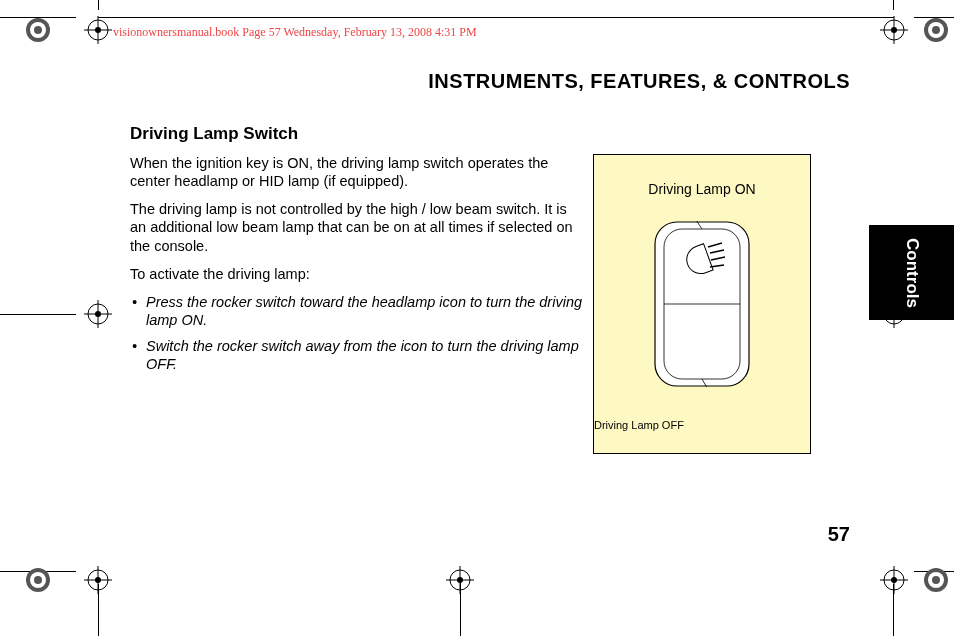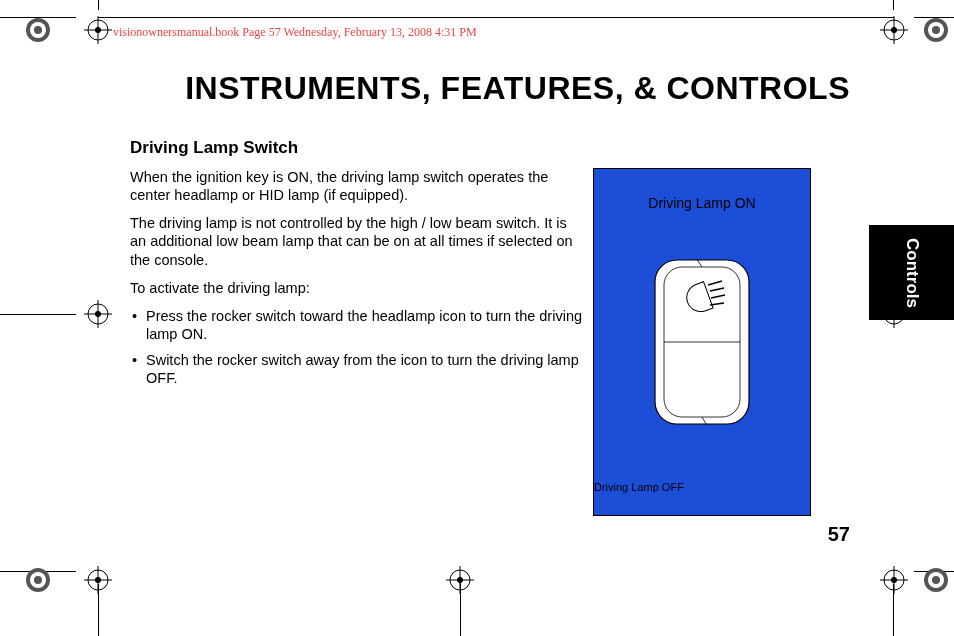--- a/index.html
+++ b/index.html
@@ -32,47 +32,47 @@
   }
 
   
   .content {
     position: absolute;
     left: 130px;
     top: 70px;
     width: 720px;
   }
   .chapter-title {
-    font-size: 32px;
+    font-size: 20px;
     font-weight: bold;
     text-align: right;
     letter-spacing: 0.5px;
     margin-bottom: 6px;
   }
   .section-title {
     font-size: 17px;
     font-weight: bold;
     margin-bottom: 10px;
     margin-top: 31px;
   }
 
   .body-wrap { display: flex; gap: 8px; }
   .text-col { width: 455px; font-size: 14.5px; line-height: 1.25; }
   .text-col p { margin-bottom: 10px; }
   .text-col ul { list-style: none; padding-left: 0; }
-  .text-col li { position: relative; padding-left: 16px; margin-bottom: 8px; }
+  .text-col li { position: relative; padding-left: 16px; margin-bottom: 8px; font-style: italic; }
   .text-col li::before { content: "•"; position: absolute; left: 2px; top: 0; }
 
   .figure-col { flex: 0 0 220px; }
   .figure-box {
     border: 1px solid #000;
     width: 218px;
-    height: 348px;
+    height: 300px;
     position: relative;
-    background: #1d4ed8;
+    background: #fef9c3;
   }
   .fig-label-top {
     position: absolute;
     top: 26px;
     left: 0; right: 0;
     text-align: center;
     font-size: 14px;
   }
   .fig-label-bot {
     position: absolute;

